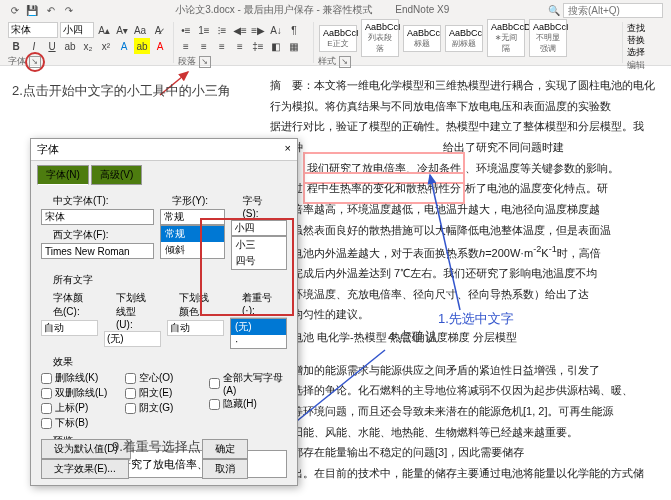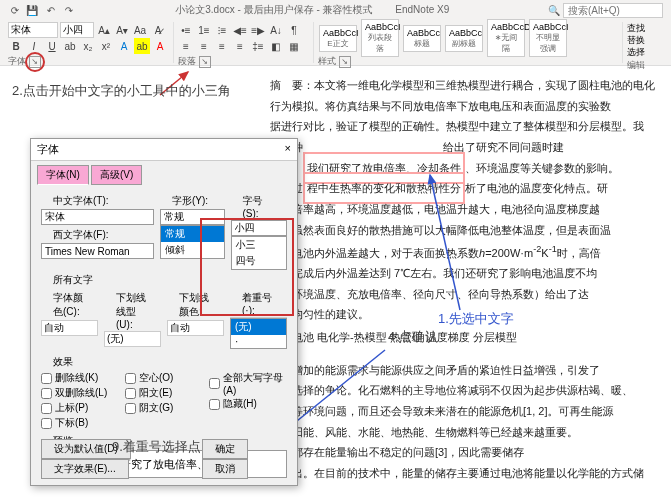--- a/index.html
+++ b/index.html
@@ -21,21 +21,21 @@
 .dialog-launcher{width:12px;height:12px;border:1px solid #999;font-size:8px;display:inline-flex;align-items:center;justify-content:center;cursor:pointer;position:relative}
 .red-circle{position:absolute;border:2px solid #cc3333;border-radius:50%;width:20px;height:20px;z-index:5}
 .doc-area{position:absolute;left:270px;top:76px;right:8px;bottom:8px;background:#fff;font-size:11px;line-height:1.7;color:#222;overflow:hidden}
 .doc-area p{margin-bottom:2px;text-align:justify}
 .highlight-box{border:2px solid #fca5a5;padding:8px 2px;display:inline}
 .annot{position:absolute;color:#404040;font-size:13px;font-weight:500;z-index:10}
 .annot.blue{color:#3355cc}
 .dialog{position:absolute;left:30px;top:138px;width:268px;height:348px;background:#f0f0f0;border:1px solid #999;box-shadow:2px 2px 8px rgba(0,0,0,.3);z-index:8;font-size:10px}
 .dialog-title{background:#fff;padding:3px 6px;display:flex;justify-content:space-between;border-bottom:1px solid #ccc;font-size:11px}
 .dialog-tabs{display:flex;padding:4px 6px 0}
-.dialog-tab{padding:2px 8px;border:1px solid #999;background:#f9a8d4;font-size:10px;margin-right:2px}
+.dialog-tab{padding:2px 8px;border:1px solid #999;background:#4d7c0f;font-size:10px;margin-right:2px}
 .dialog-tab.active{border-bottom:1px solid #fff}
 .dialog-body{padding:6px 10px}
 .dlg-label{font-size:10px;margin:3px 12px 1px;display:block}
 .dlg-input{border:1px solid #999;background:#fff;padding:1px 3px;font-size:10px;width:100%;height:16px}
 .dlg-row{display:flex;gap:6px;margin-bottom:2px}
 .dlg-col{flex:1}
 .list-box{border:1px solid #999;background:#fff;font-size:10px}
 .list-item{padding:1px 4px}
 .list-item.sel{background:#0078d4;color:#fff}
 .chk{display:flex;align-items:center;gap:3px;font-size:10px;margin:1px 0}

